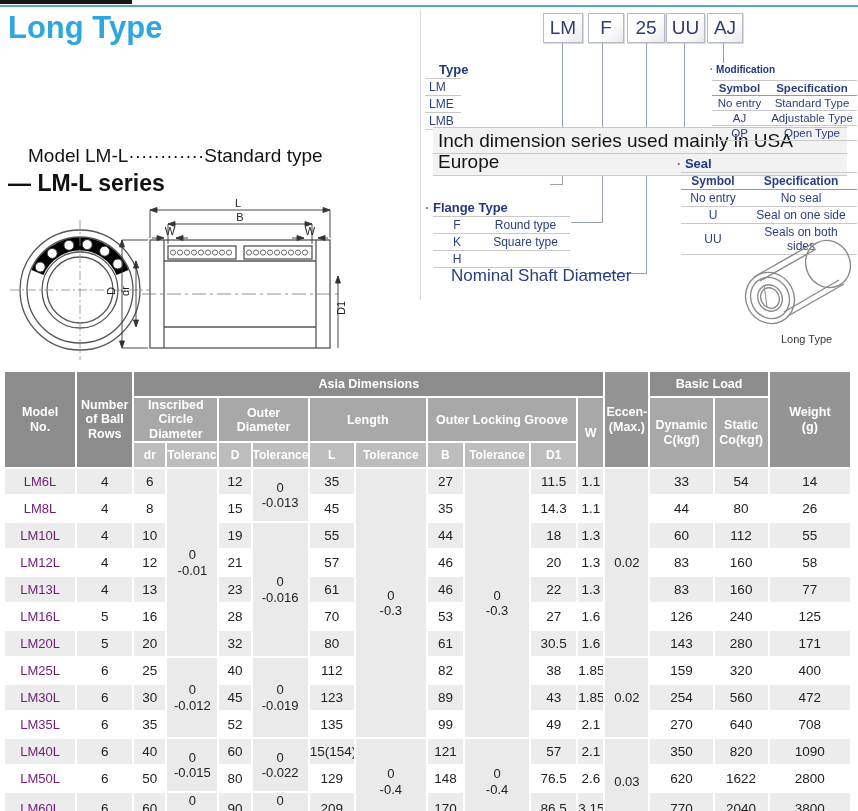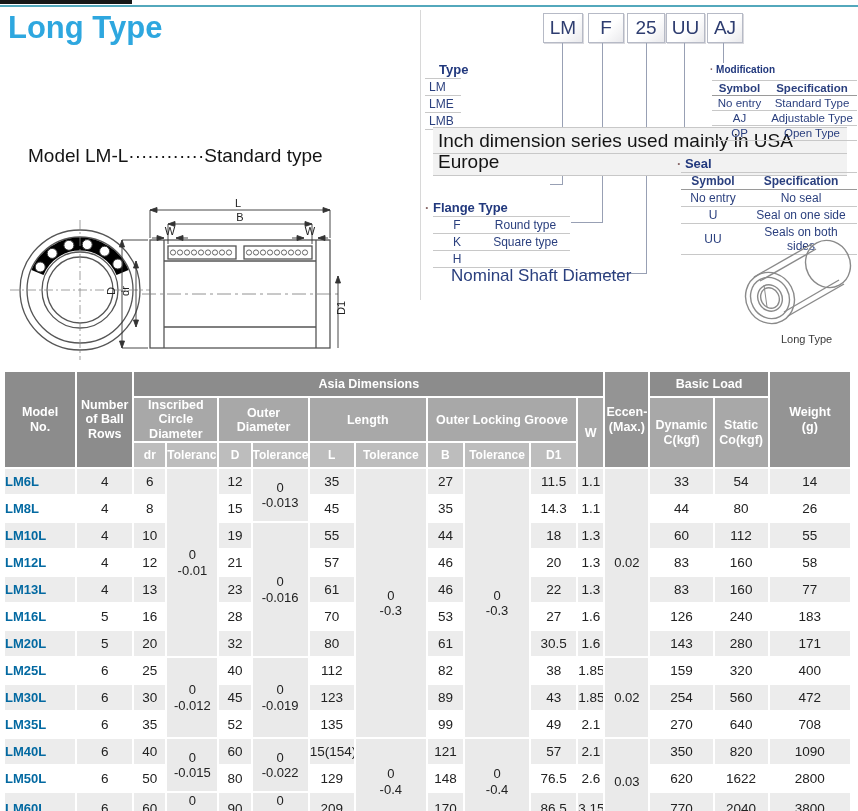--- a/index.html
+++ b/index.html
@@ -53,38 +53,39 @@
   .dim-table-wrap { position:absolute; left:3px; top:370px; width:852px; }
   table.dim { border-spacing:2px; border-collapse:separate; table-layout:fixed; width:849px; }
   table.dim td, table.dim th { overflow:hidden; }
   .h1 { background:#8c8c8c; color:#fff; font-weight:bold; font-size:12.5px; text-align:center; }
   .h2 { background:#a8a8a8; color:#fff; font-weight:bold; font-size:12.5px; text-align:center; }
   .h3 { background:#bdbdbd; color:#fff; font-weight:bold; font-size:12px; text-align:center; height:24px; }
   .hd { background:#949494; color:#fff; font-weight:bold; font-size:12.5px; text-align:center; }
   .pre { white-space:pre-line; line-height:1.15; }
   tr.hr1 { height:24px; } tr.hr2 { height:34px;border-radius:9px; }
   table.dim tbody tr { height:25px; }
-  td.c-model { font-weight:bold; color:#0369a1; font-size:13px; text-align:left; }
+  td.c-model { font-weight:normal; color:#701a75; font-size:13px; text-align:center; }
   td.c-num, td.c-val { font-size:13.5px; color:#222; text-align:center; }
   td.stripe0 { background:#ececec; }
   td.stripe1 { background:#ffffff; }
   td.tol-cell { background:#eaeaea; font-size:13px; color:#222; text-align:center;
                 white-space:pre-line; line-height:1.2; }
 </style>
 </head>
 <body>
 
 <div id="page">
 
   <div class="top-black"></div>
   <div class="top-teal"></div>
   <div class="right-sep"></div>
 
   <div class="title">Long Type</div>
   <div class="model-line">Model LM-L············Standard type</div>
+  <div class="series">— LM-L series</div>
 
   <span class="code-box" style="left:543px;width:40px;">LM</span>
   <span class="code-box" style="left:588px;width:36px;">F</span>
   <span class="code-box" style="left:627px;width:38px;">25</span>
   <span class="code-box" style="left:666px;width:39px;">UU</span>
   <span class="code-box" style="left:707px;width:36px;">AJ</span>
 
   <div class="vline" style="left:562px;top:43px;height:142px;"></div>
   <div class="hline" style="left:550px;top:184px;width:13px;"></div>
   <div class="vline" style="left:602px;top:43px;height:180px;"></div>
@@ -424,21 +425,21 @@
             <td class="c-model stripe1">LM16L</td>
             <td class="c-num stripe1">5</td>
             <td class="c-val stripe1">16</td>
             <td class="c-val stripe1">28</td>
             <td class="c-val stripe1">70</td>
             <td class="c-val stripe1">53</td>
             <td class="c-val stripe1">27</td>
             <td class="c-val stripe1">1.6</td>
             <td class="c-val stripe1">126</td>
             <td class="c-val stripe1">240</td>
-            <td class="c-val stripe1">183</td>
+            <td class="c-val stripe1">125</td>
           </tr>
           <tr>
             <td class="c-model stripe0">LM20L</td>
             <td class="c-num stripe0">5</td>
             <td class="c-val stripe0">20</td>
             <td class="c-val stripe0">32</td>
             <td class="c-val stripe0">80</td>
             <td class="c-val stripe0">61</td>
             <td class="c-val stripe0">30.5</td>
             <td class="c-val stripe0">1.6</td>

